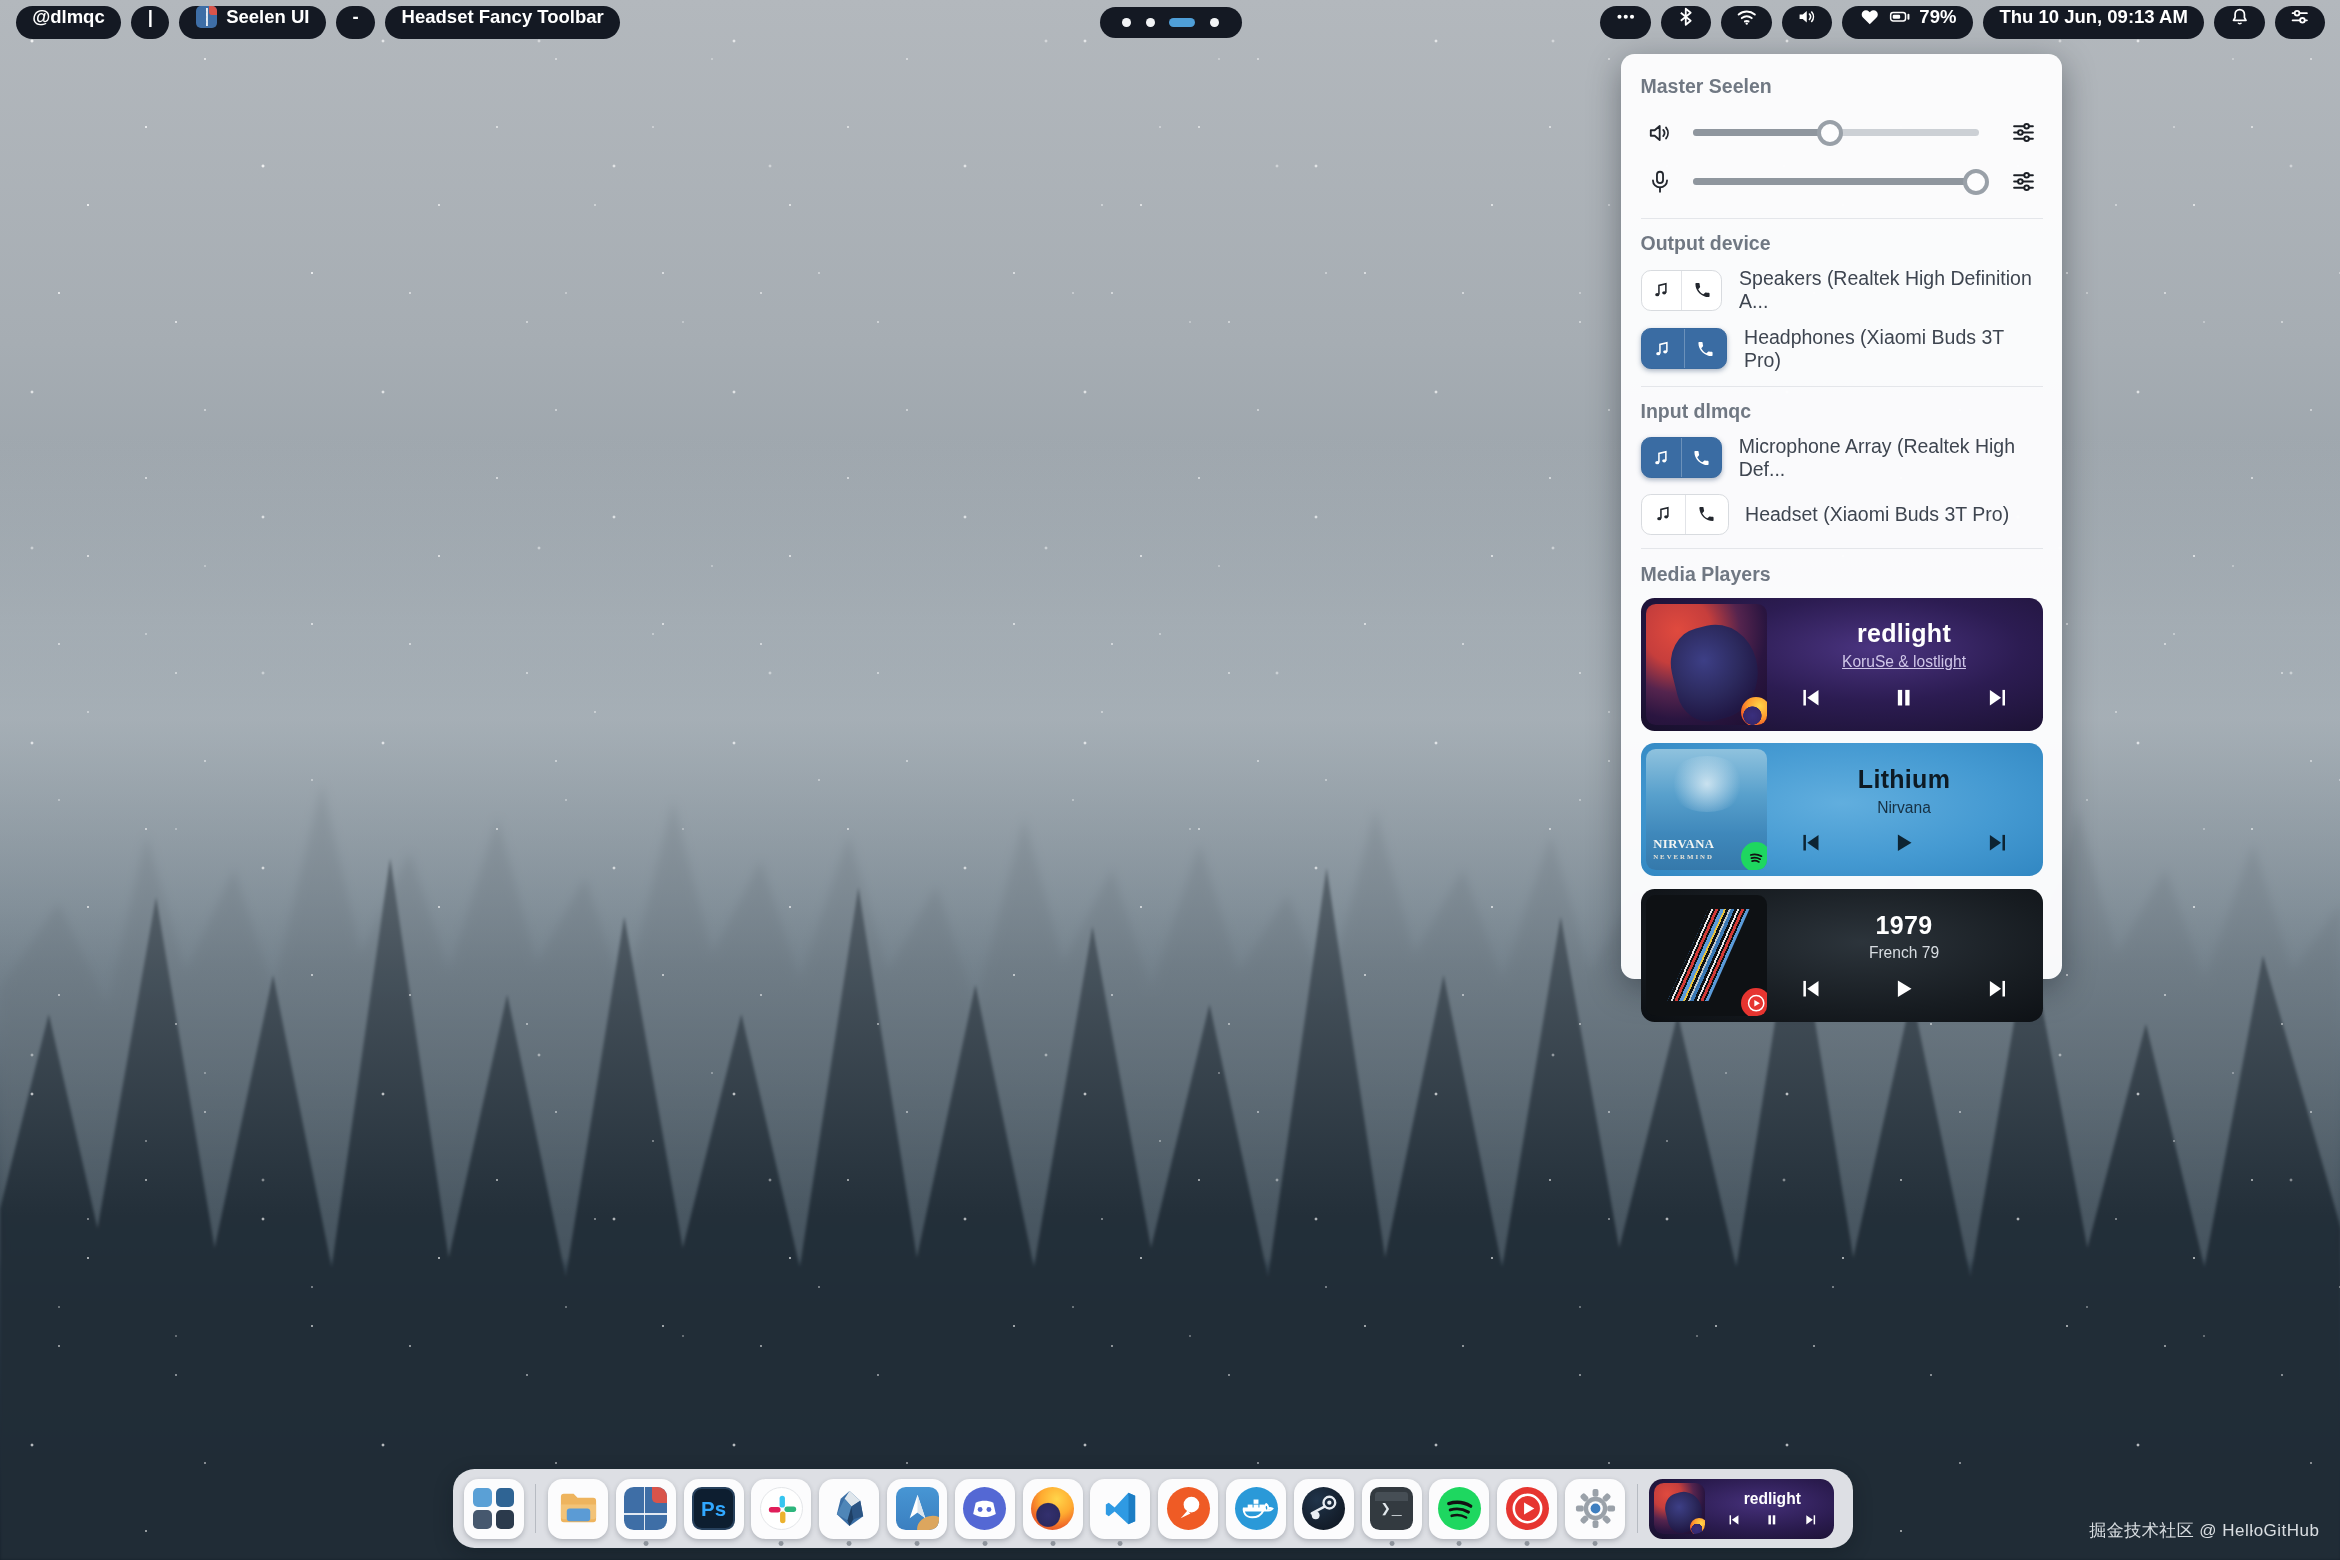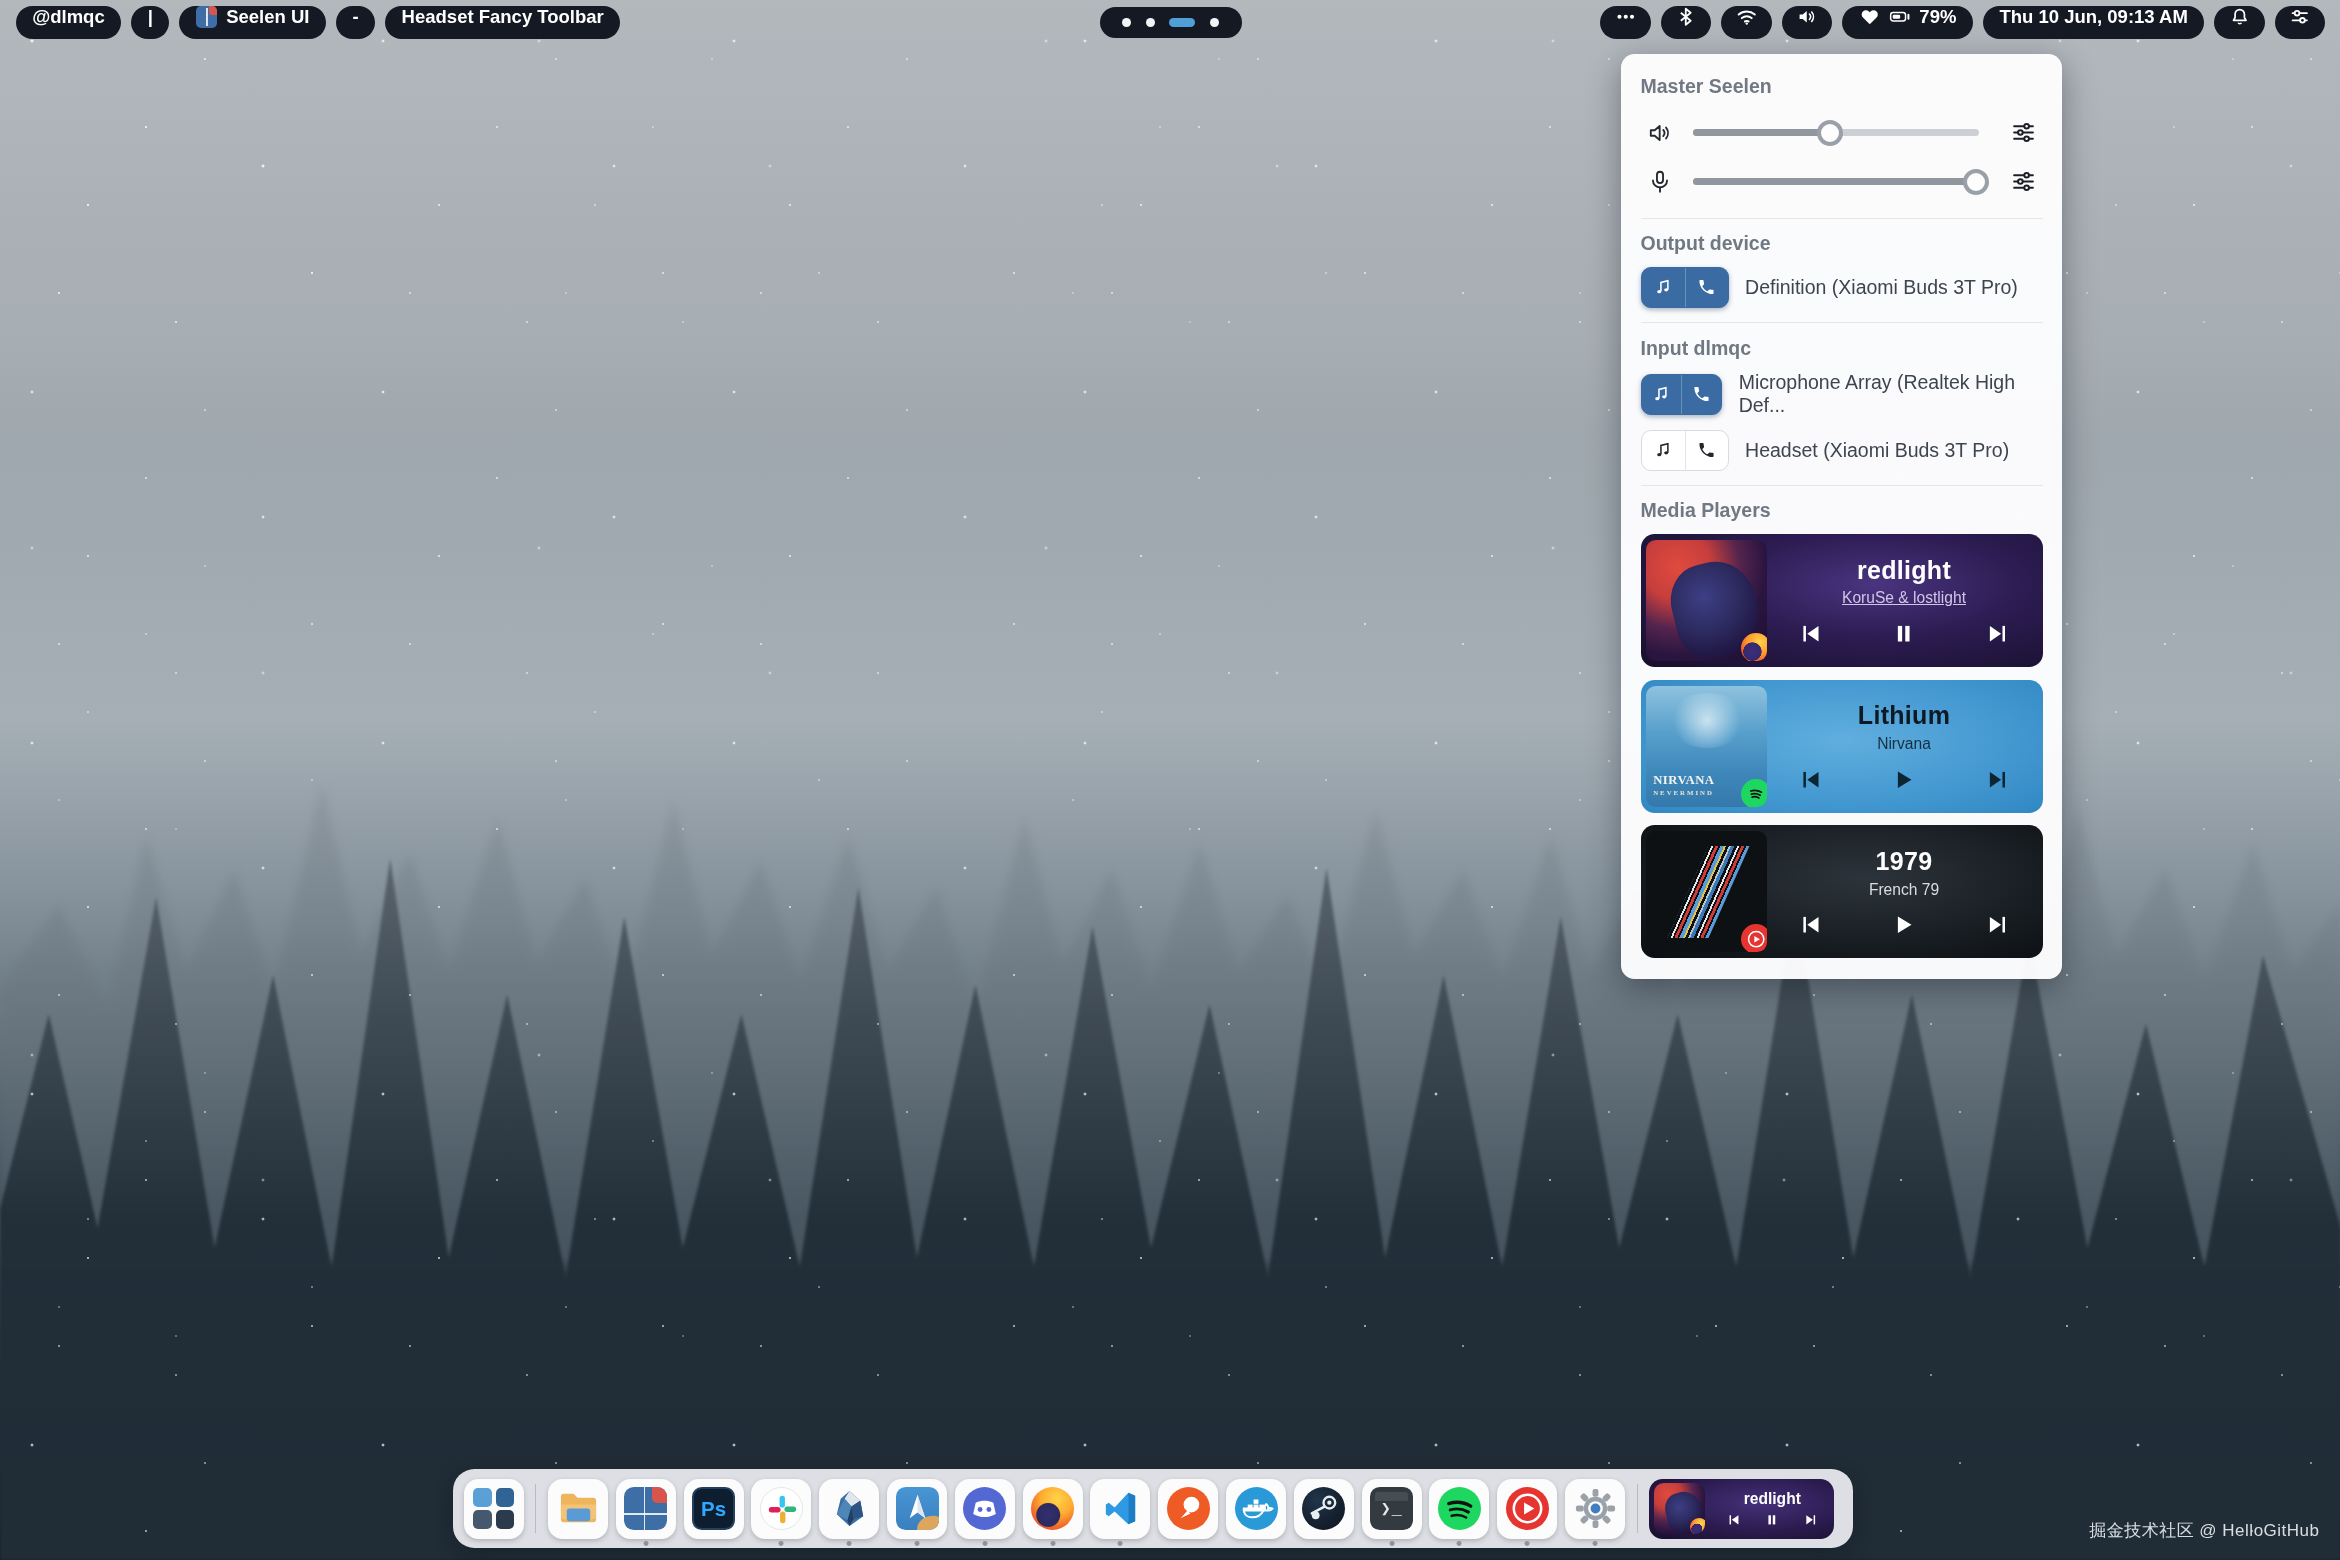--- a/index.html
+++ b/index.html
@@ -305,37 +305,54 @@
           <circle cx="9" cy="12" r="2.2" fill="#fff"></circle>
           <line x1="3" y1="18" x2="21" y2="18"></line>
           <circle cx="15" cy="18" r="2.2" fill="#fff"></circle>
         </svg>
     </button>
   </div>
 
   <div class="divider"></div>
   <div class="sect-title">Output device</div>
 
-
-  <div class="dev-row selected">
+  <div class="dev-row">
     <div class="dev-btns">
       <button class="dev-btn">
         <svg viewBox="0 0 24 24" fill="currentColor">
             <path d="M9 17.5V5.8l9-2.2v11.6" fill="none" stroke="currentColor" stroke-width="2"></path>
             <ellipse cx="6.8" cy="17.7" rx="2.6" ry="2.1"></ellipse>
             <ellipse cx="15.8" cy="15.4" rx="2.6" ry="2.1"></ellipse>
           </svg>
       </button>
       <button class="dev-btn">
         <svg viewBox="0 0 24 24" fill="currentColor">
             <path d="M6.8 10.6c1.5 2.9 3.8 5.2 6.7 6.7l2.2-2.2c.3-.3.7-.4 1.1-.3 1.2.4 2.4.6 3.7.6.6 0 1 .5 1 1v3.5c0 .6-.4 1-1 1C11.1 20.9 3.1 12.9 3.1 3.5c0-.6.4-1 1-1h3.5c.6 0 1 .4 1 1 0 1.3.2 2.5.6 3.7.1.4 0 .8-.3 1.1l-2.1 2.3z"></path>
           </svg>
       </button>
     </div>
-    <span class="dev-name">Definition (Xiaomi Buds 3T Pro)</span>
+    <span class="dev-name">Speakers (Realtek High Definition A...</span>
+  </div>
+
+  <div class="dev-row selected">
+    <div class="dev-btns">
+      <button class="dev-btn">
+        <svg viewBox="0 0 24 24" fill="currentColor">
+            <path d="M9 17.5V5.8l9-2.2v11.6" fill="none" stroke="currentColor" stroke-width="2"></path>
+            <ellipse cx="6.8" cy="17.7" rx="2.6" ry="2.1"></ellipse>
+            <ellipse cx="15.8" cy="15.4" rx="2.6" ry="2.1"></ellipse>
+          </svg>
+      </button>
+      <button class="dev-btn">
+        <svg viewBox="0 0 24 24" fill="currentColor">
+            <path d="M6.8 10.6c1.5 2.9 3.8 5.2 6.7 6.7l2.2-2.2c.3-.3.7-.4 1.1-.3 1.2.4 2.4.6 3.7.6.6 0 1 .5 1 1v3.5c0 .6-.4 1-1 1C11.1 20.9 3.1 12.9 3.1 3.5c0-.6.4-1 1-1h3.5c.6 0 1 .4 1 1 0 1.3.2 2.5.6 3.7.1.4 0 .8-.3 1.1l-2.1 2.3z"></path>
+          </svg>
+      </button>
+    </div>
+    <span class="dev-name">Headphones (Xiaomi Buds 3T Pro)</span>
   </div>
 
   <div class="divider"></div>
   <div class="sect-title">Input dlmqc</div>
 
   <div class="dev-row selected">
     <div class="dev-btns">
       <button class="dev-btn">
         <svg viewBox="0 0 24 24" fill="currentColor">
             <path d="M9 17.5V5.8l9-2.2v11.6" fill="none" stroke="currentColor" stroke-width="2"></path>

